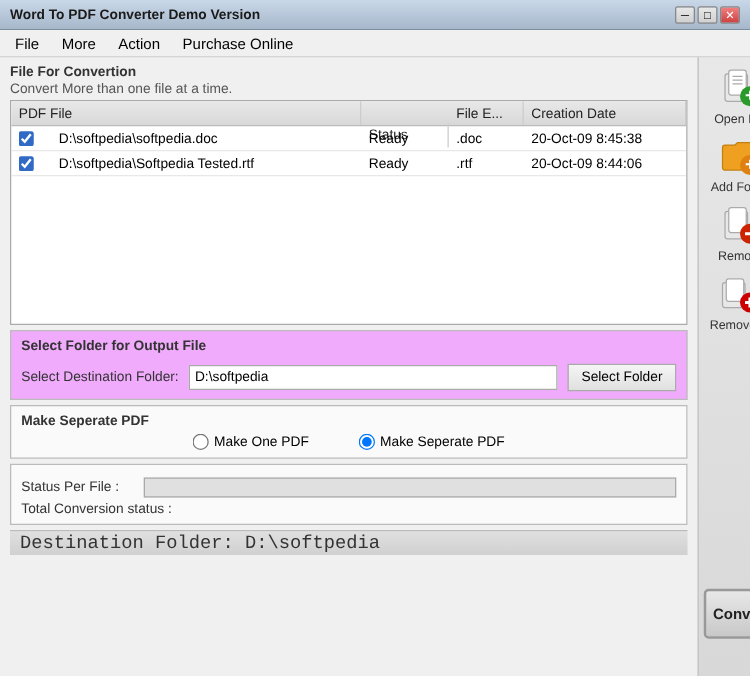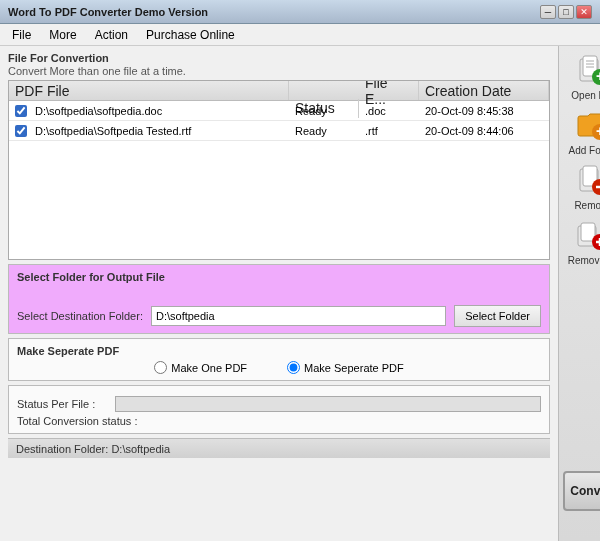--- a/index.html
+++ b/index.html
@@ -101,21 +101,21 @@
       min-height: 180px;
     }
     .file-table-header {
       display: flex;
       background: linear-gradient(to bottom, #e8e8e8, #d8d8d8);
       border-bottom: 1px solid #bbb;
       height: 20px;
       align-items: center;
     }
     .th {
-      font-size: 14px;
+      font-size: 11px;
       color: #222;
       padding: 0 6px;
       border-right: 1px solid #ccc;
       height: 100%;
       display: flex;
       align-items: center;
     }
     .th-file { width: 280px; }
     .th-status { width: 70px; margin-top: 35px; }
     .th-ext { width: 60px; }
@@ -129,21 +129,21 @@
     }
     .td {
       font-size: 11px;
       padding: 0 6px;
       height: 100%;
       display: flex;
       align-items: center;
       overflow: hidden;
       white-space: nowrap;
     }
-    .td-file { width: 280px; display: flex; gap: 8px; }
+    .td-file { width: 280px; display: flex; gap: 20px; }
     .td-status { width: 70px; }
     .td-ext { width: 60px; }
     .td-date { width: 130px; }
 
     .checkbox-inline {
       width: 12px;
       height: 12px;
       flex-shrink: 0;
       accent-color: #316ac5;
     }
@@ -151,21 +151,21 @@
     
     .folder-section {
       border: 1px solid #bbb;
       background: #f0abfc;
       padding: 6px 8px;
     }
     .folder-row {
       display: flex;
       align-items: center;
       gap: 8px;
-      margin-top: 22px;
+      margin-top: 8px;
     }
     .folder-label {
       font-size: 11px;
       color: #333;
       white-space: nowrap;
     }
     .folder-input {
       flex: 1;
       height: 20px;
       border: 1px solid #aaa;
@@ -241,22 +241,23 @@
     
     .status-bar {
       background: linear-gradient(to bottom, #e0e0e0, #d0d0d0);
       border-top: 1px solid #bbb;
       height: 20px;
       display: flex;
       align-items: center;
       padding: 0 8px;
     }
     .status-text {
-      font-size: 11px;
-      color: #333;
+      font-size: 15px;
+      color: #333;
+      font-family: Liberation Mono, monospace;
     }
 
     
     .right-panel {
       width: 70px;
       background: linear-gradient(to bottom, #e8e8e8, #d8d8d8);
       border-left: 1px solid #bbb;
       display: flex;
       flex-direction: column;
       align-items: center;

